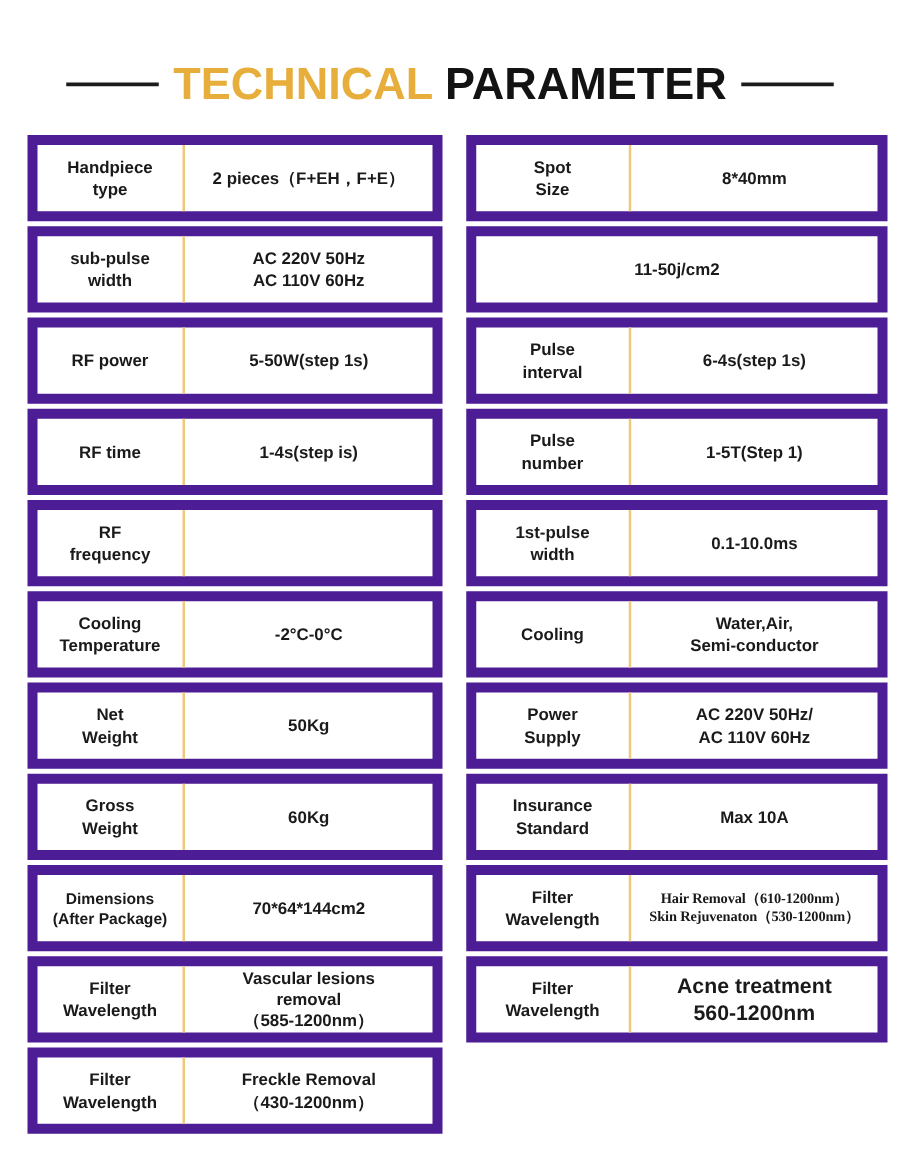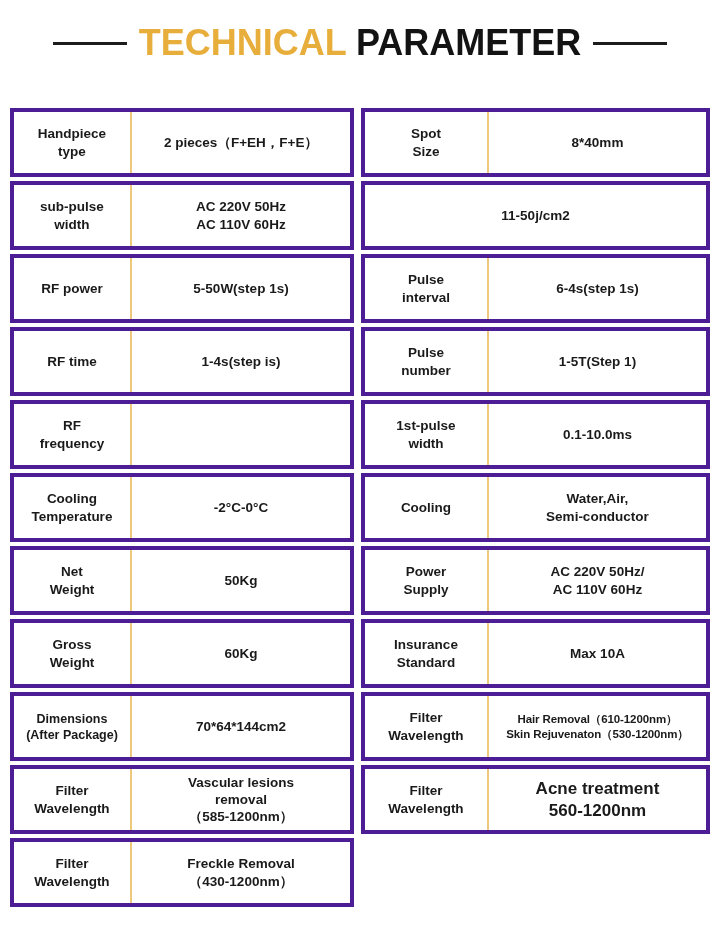--- a/index.html
+++ b/index.html
@@ -12,21 +12,21 @@
     height: 929px;
     position: relative;
     font-family: "Liberation Sans", sans-serif;
     color: #1a1a1a;
     overflow: hidden;
   }
 
   
   .title-bar {
     position: absolute;
-    top: 20px;
+    top: 44px;
     left: 0;
     width: 720px;
     height: 46px;
     display: flex;
     align-items: center;
     justify-content: center;
     gap: 12px;
   }
   .title-rule {
     height: 3px;
@@ -57,24 +57,25 @@
   .table-col {
     display: flex;
     flex-direction: column;
     gap: 4px;
   }
   .table-col.left  { width: 344px; }
   .table-col.right { width: 349px; }
 
   .row {
     display: flex;
-    border: 4px solid #4c1d95;
+    border: 8px solid #4c1d95;
     background: #ffffff;
     box-sizing: border-box;
     height: 69px;
+    margin-left: 12px;
   }
   .cell {
     display: flex;
     align-items: center;
     justify-content: center;
     text-align: center;
     box-sizing: border-box;
     padding: 2px 4px;
     line-height: 1.28;
   }
@@ -86,21 +87,21 @@
   }
   .table-col.left  .cell.label { width: 118px; }
   .table-col.right .cell.label { width: 124px; }
 
   .cell.value {
     flex: 1 1 auto;
     font-size: 13.5px;
     font-weight: bold;
   }
   
-  .cell.value.sz-sm  { font-size: 11.5px; letter-spacing: -0.1px; }
+  .cell.value.sz-sm  { font-size: 11.5px; letter-spacing: -0.1px; font-family: Liberation Serif, serif; }
   .cell.value.sz-lg  { font-size: 17px; }
   .cell.label.sz-sm  { font-size: 12.5px; }
 </style>
 </head>
 <body>
 
 <div class="title-bar">
   <span class="title-rule"></span>
   <span class="title-text"><span class="title-accent">TECHNICAL</span><span class="title-rest"> PARAMETER</span></span>
   <span class="title-rule"></span>

